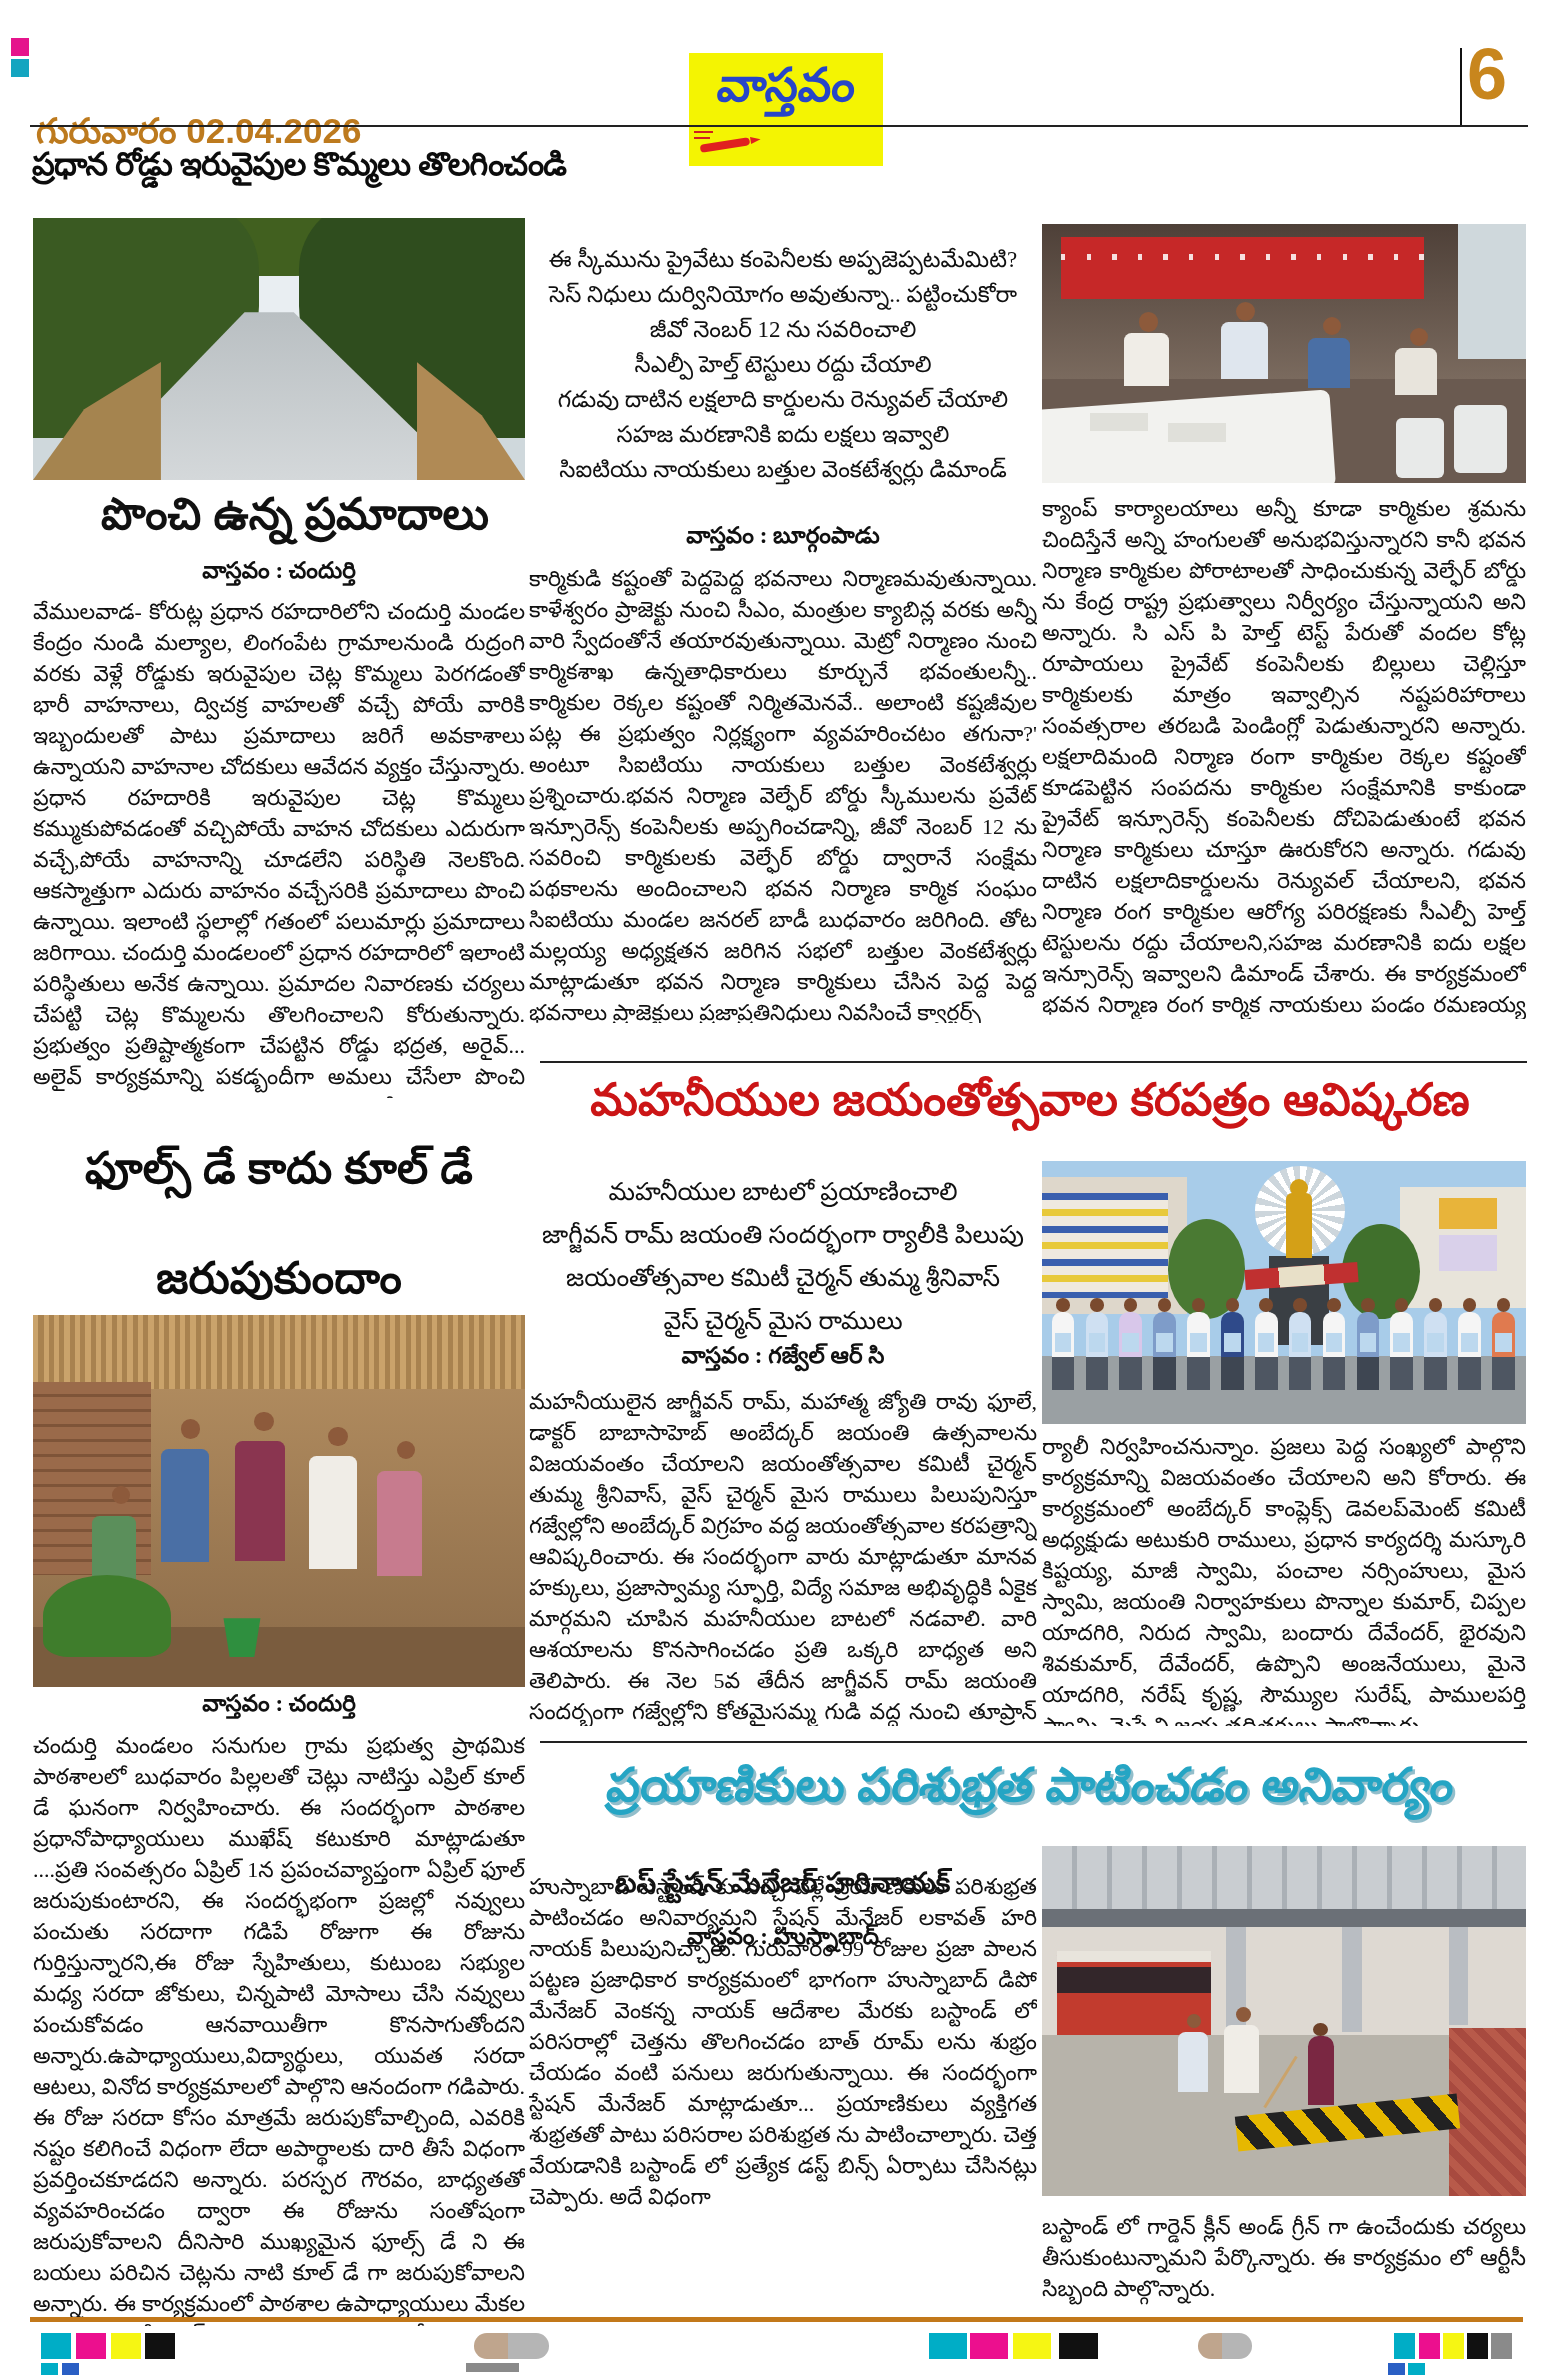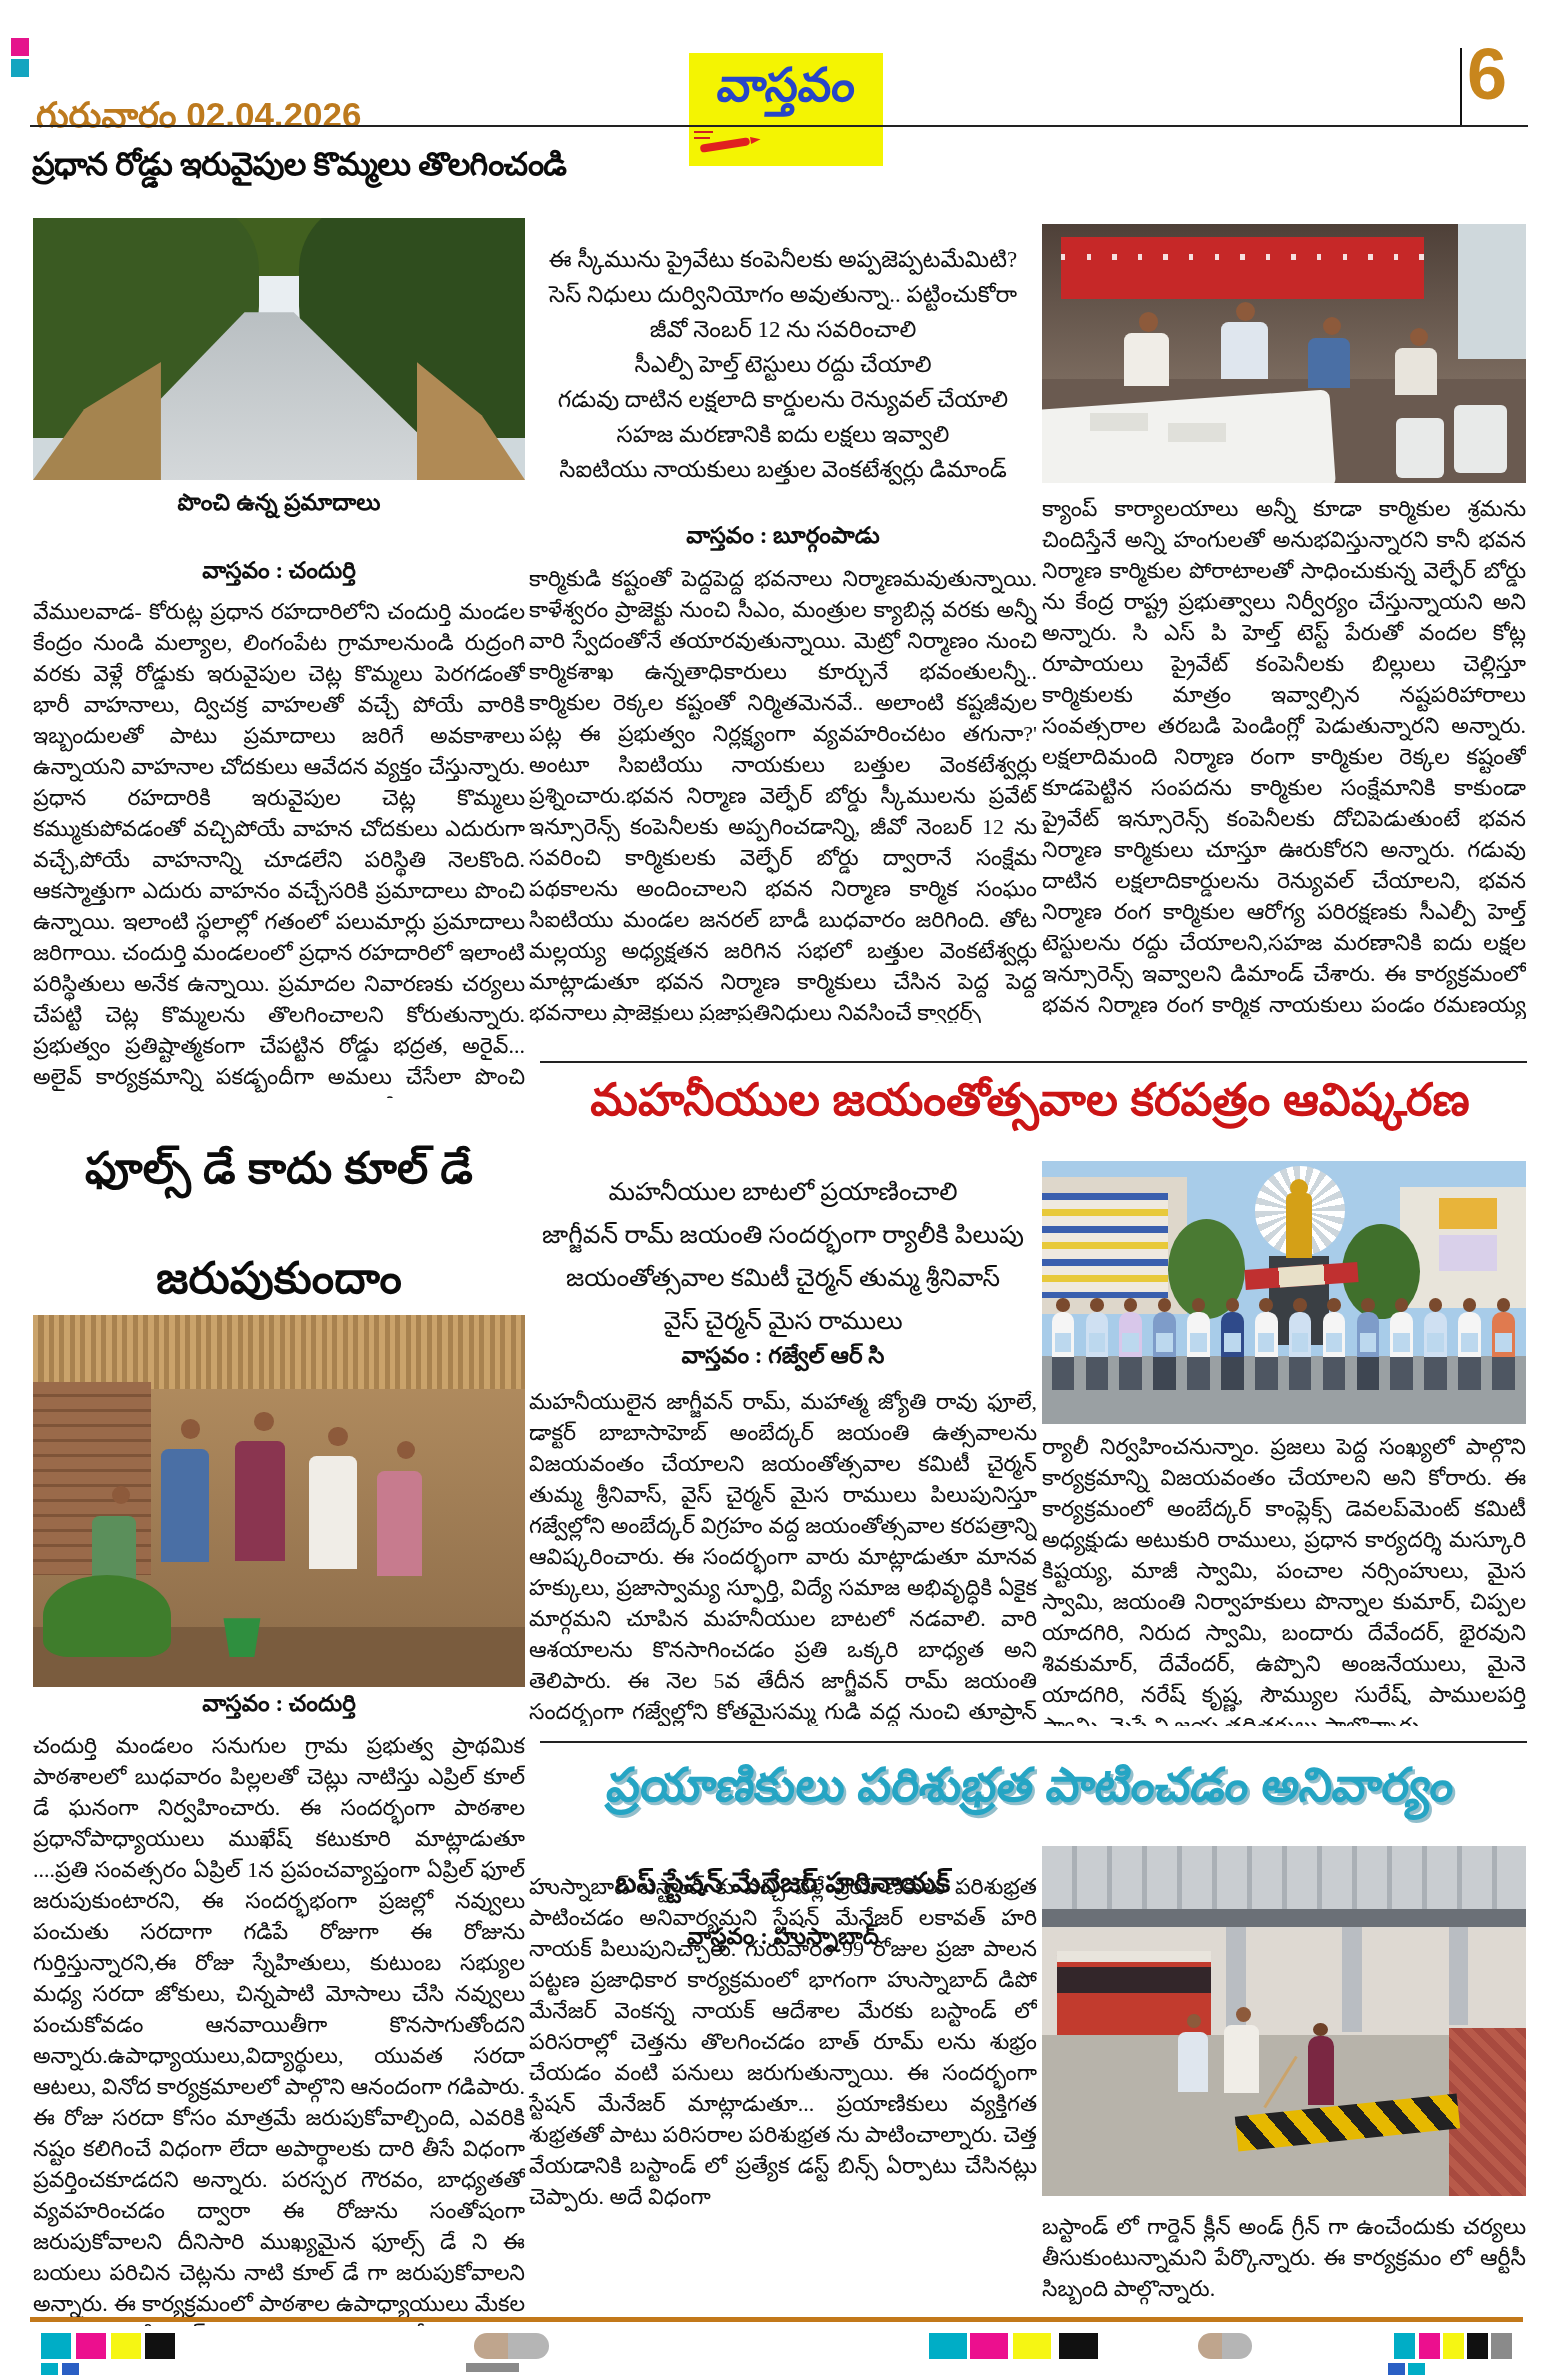--- a/index.html
+++ b/index.html
@@ -7,21 +7,21 @@
         font-family:"Liberation Serif","DejaVu Serif",serif;color:#111;}
   .abs{position:absolute;}
   .center{text-align:center;}
   .just{text-align:justify;}
   .nowrap{white-space:nowrap;}
   .sans{font-family:"Liberation Sans","DejaVu Sans",sans-serif;}
 
   
   #reg-tl-1{left:10.5px;top:38px;width:18px;height:18px;background:#e5148c;}
   #reg-tl-2{left:10.5px;top:59px;width:18px;height:18px;background:#14a5c0;}
-  #date{left:36px;top:95px;font-size:35px;font-weight:bold;color:#bd7a1e;}
+  #date{left:36px;top:111px;font-size:35px;font-weight:bold;color:#bd7a1e;}
   #masthead{left:689px;top:53px;width:194px;height:113px;background:#f4f402;}
   #masthead-text{left:0;top:4.5px;width:100%;text-align:center;font-size:47px;font-weight:bold;
                  color:#2745c8;transform:skewX(-5deg);}
   #pen{left:10.5px;bottom:16.5px;width:50px;height:8.3px;background:#e02020;border-radius:4.5px;
        transform:rotate(-9deg);}
   #pen:after{content:"";position:absolute;right:-10.5px;top:0;border-left:10.5px solid #e02020;
              border-top:4.5px solid transparent;border-bottom:3.8px solid transparent;}
   .pen-line{position:absolute;background:#d02020;height:2.3px;}
   #pen-line1{left:4.5px;bottom:33px;width:19.6px;}
   #pen-line2{left:4.5px;bottom:27px;width:16.5px;}
@@ -40,21 +40,21 @@
             border-radius:30% 0 0 55%;}
   .p1-canopy{position:absolute;left:20%;top:0;width:60%;height:22%;background:#41601f;
              border-radius:0 0 45% 45%;}
   .p1-road{position:absolute;left:0;top:36%;width:100%;height:64%;
            background:linear-gradient(#b9bfc2,#d4d8da);
            clip-path:polygon(43% 0,53% 0,88% 100%,10% 100%);}
   .p1-shL{position:absolute;left:0;top:55%;width:26%;height:45%;background:#a5844f;
           clip-path:polygon(100% 0,100% 100%,0 100%,40% 40%);}
   .p1-shR{position:absolute;right:0;top:55%;width:22%;height:45%;background:#b08a55;
           clip-path:polygon(0 0,60% 45%,100% 100%,0 100%);}
-  #a1-subhead{left:33px;top:489px;width:492px;font-size:23px;font-weight:bold;}
+  #a1-subhead{left:49px;top:489px;width:492px;font-size:44px;font-weight:bold;}
   .byline{font-size:23px;font-weight:bold;}
   #a1-byline{left:33px;top:558px;width:492px;}
   .body{font-size:22px;line-height:31px;overflow:hidden;}
   #a1-body{left:33px;top:596px;width:492px;height:502px;}
 
   
   #a2-headline{left:533px;top:147px;width:994px;font-size:45px;font-weight:bold;color:#f5821f;}
   #a2-bullets{left:529px;top:242px;width:508px;font-size:23px;line-height:35px;}
   #a2-photo{left:1042px;top:224px;width:484px;height:259px;overflow:hidden;background:#6a5a50;}
   .p2-wall{position:absolute;left:0;top:0;width:100%;height:60%;

